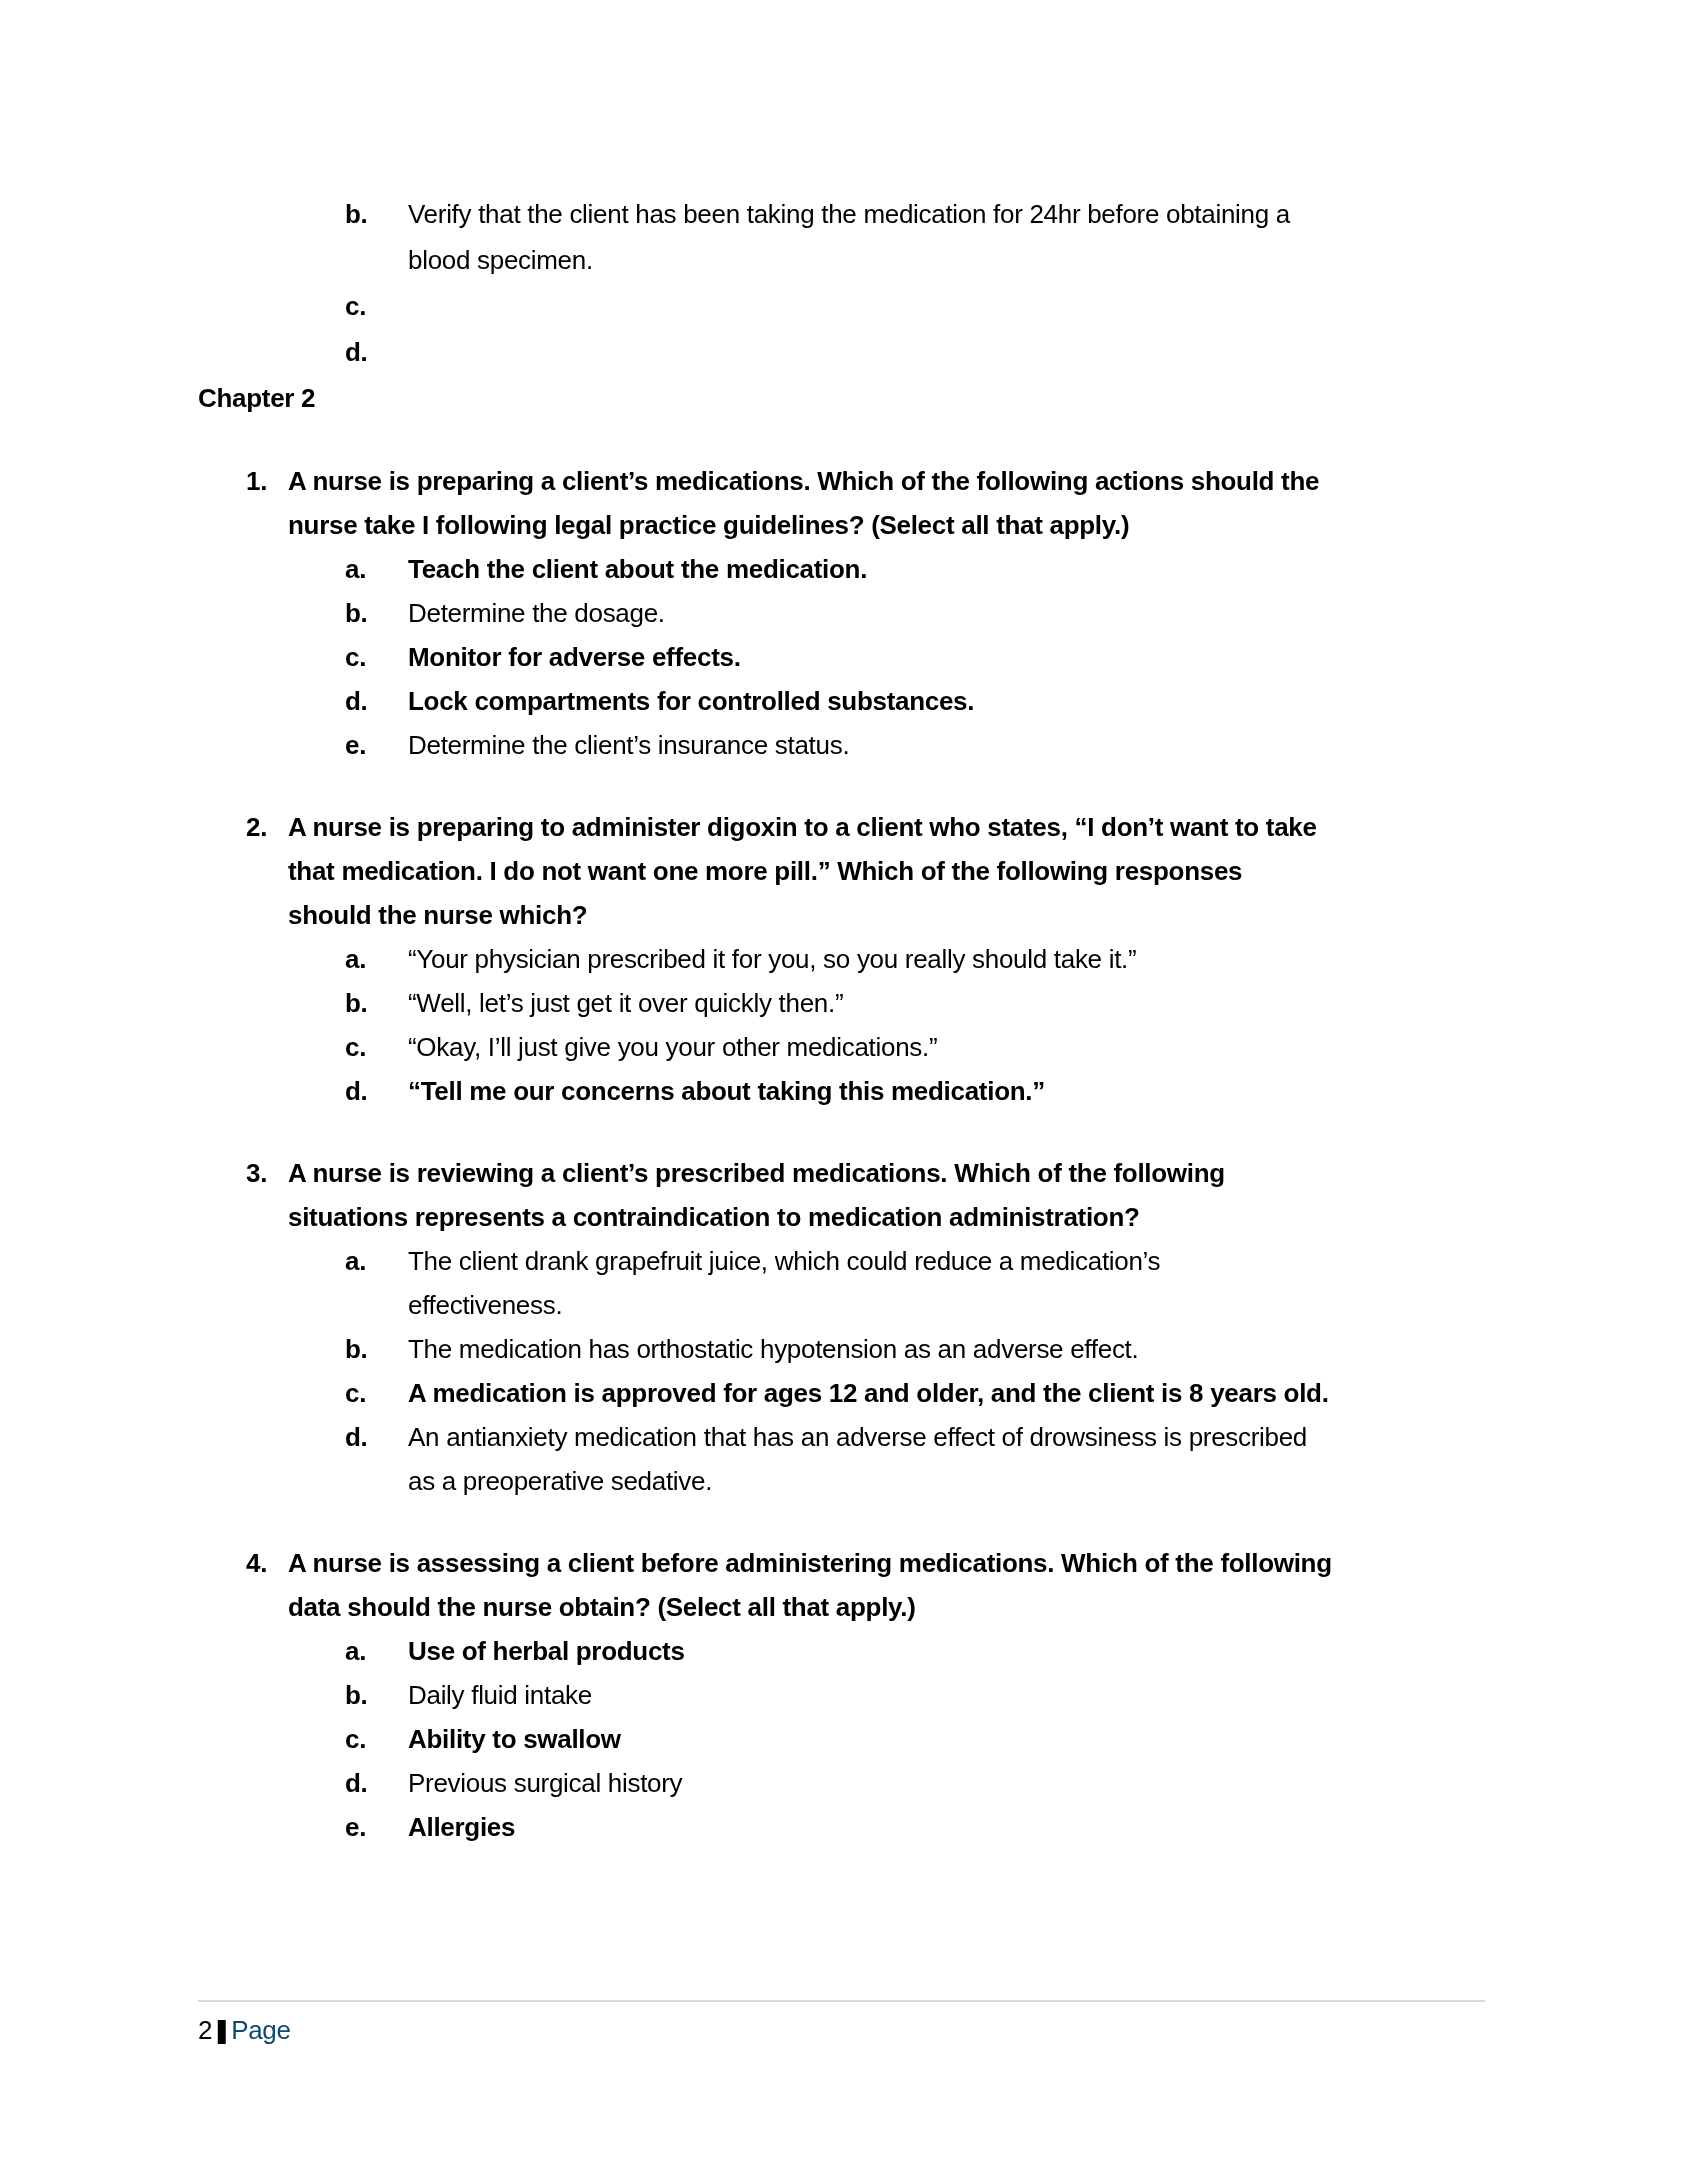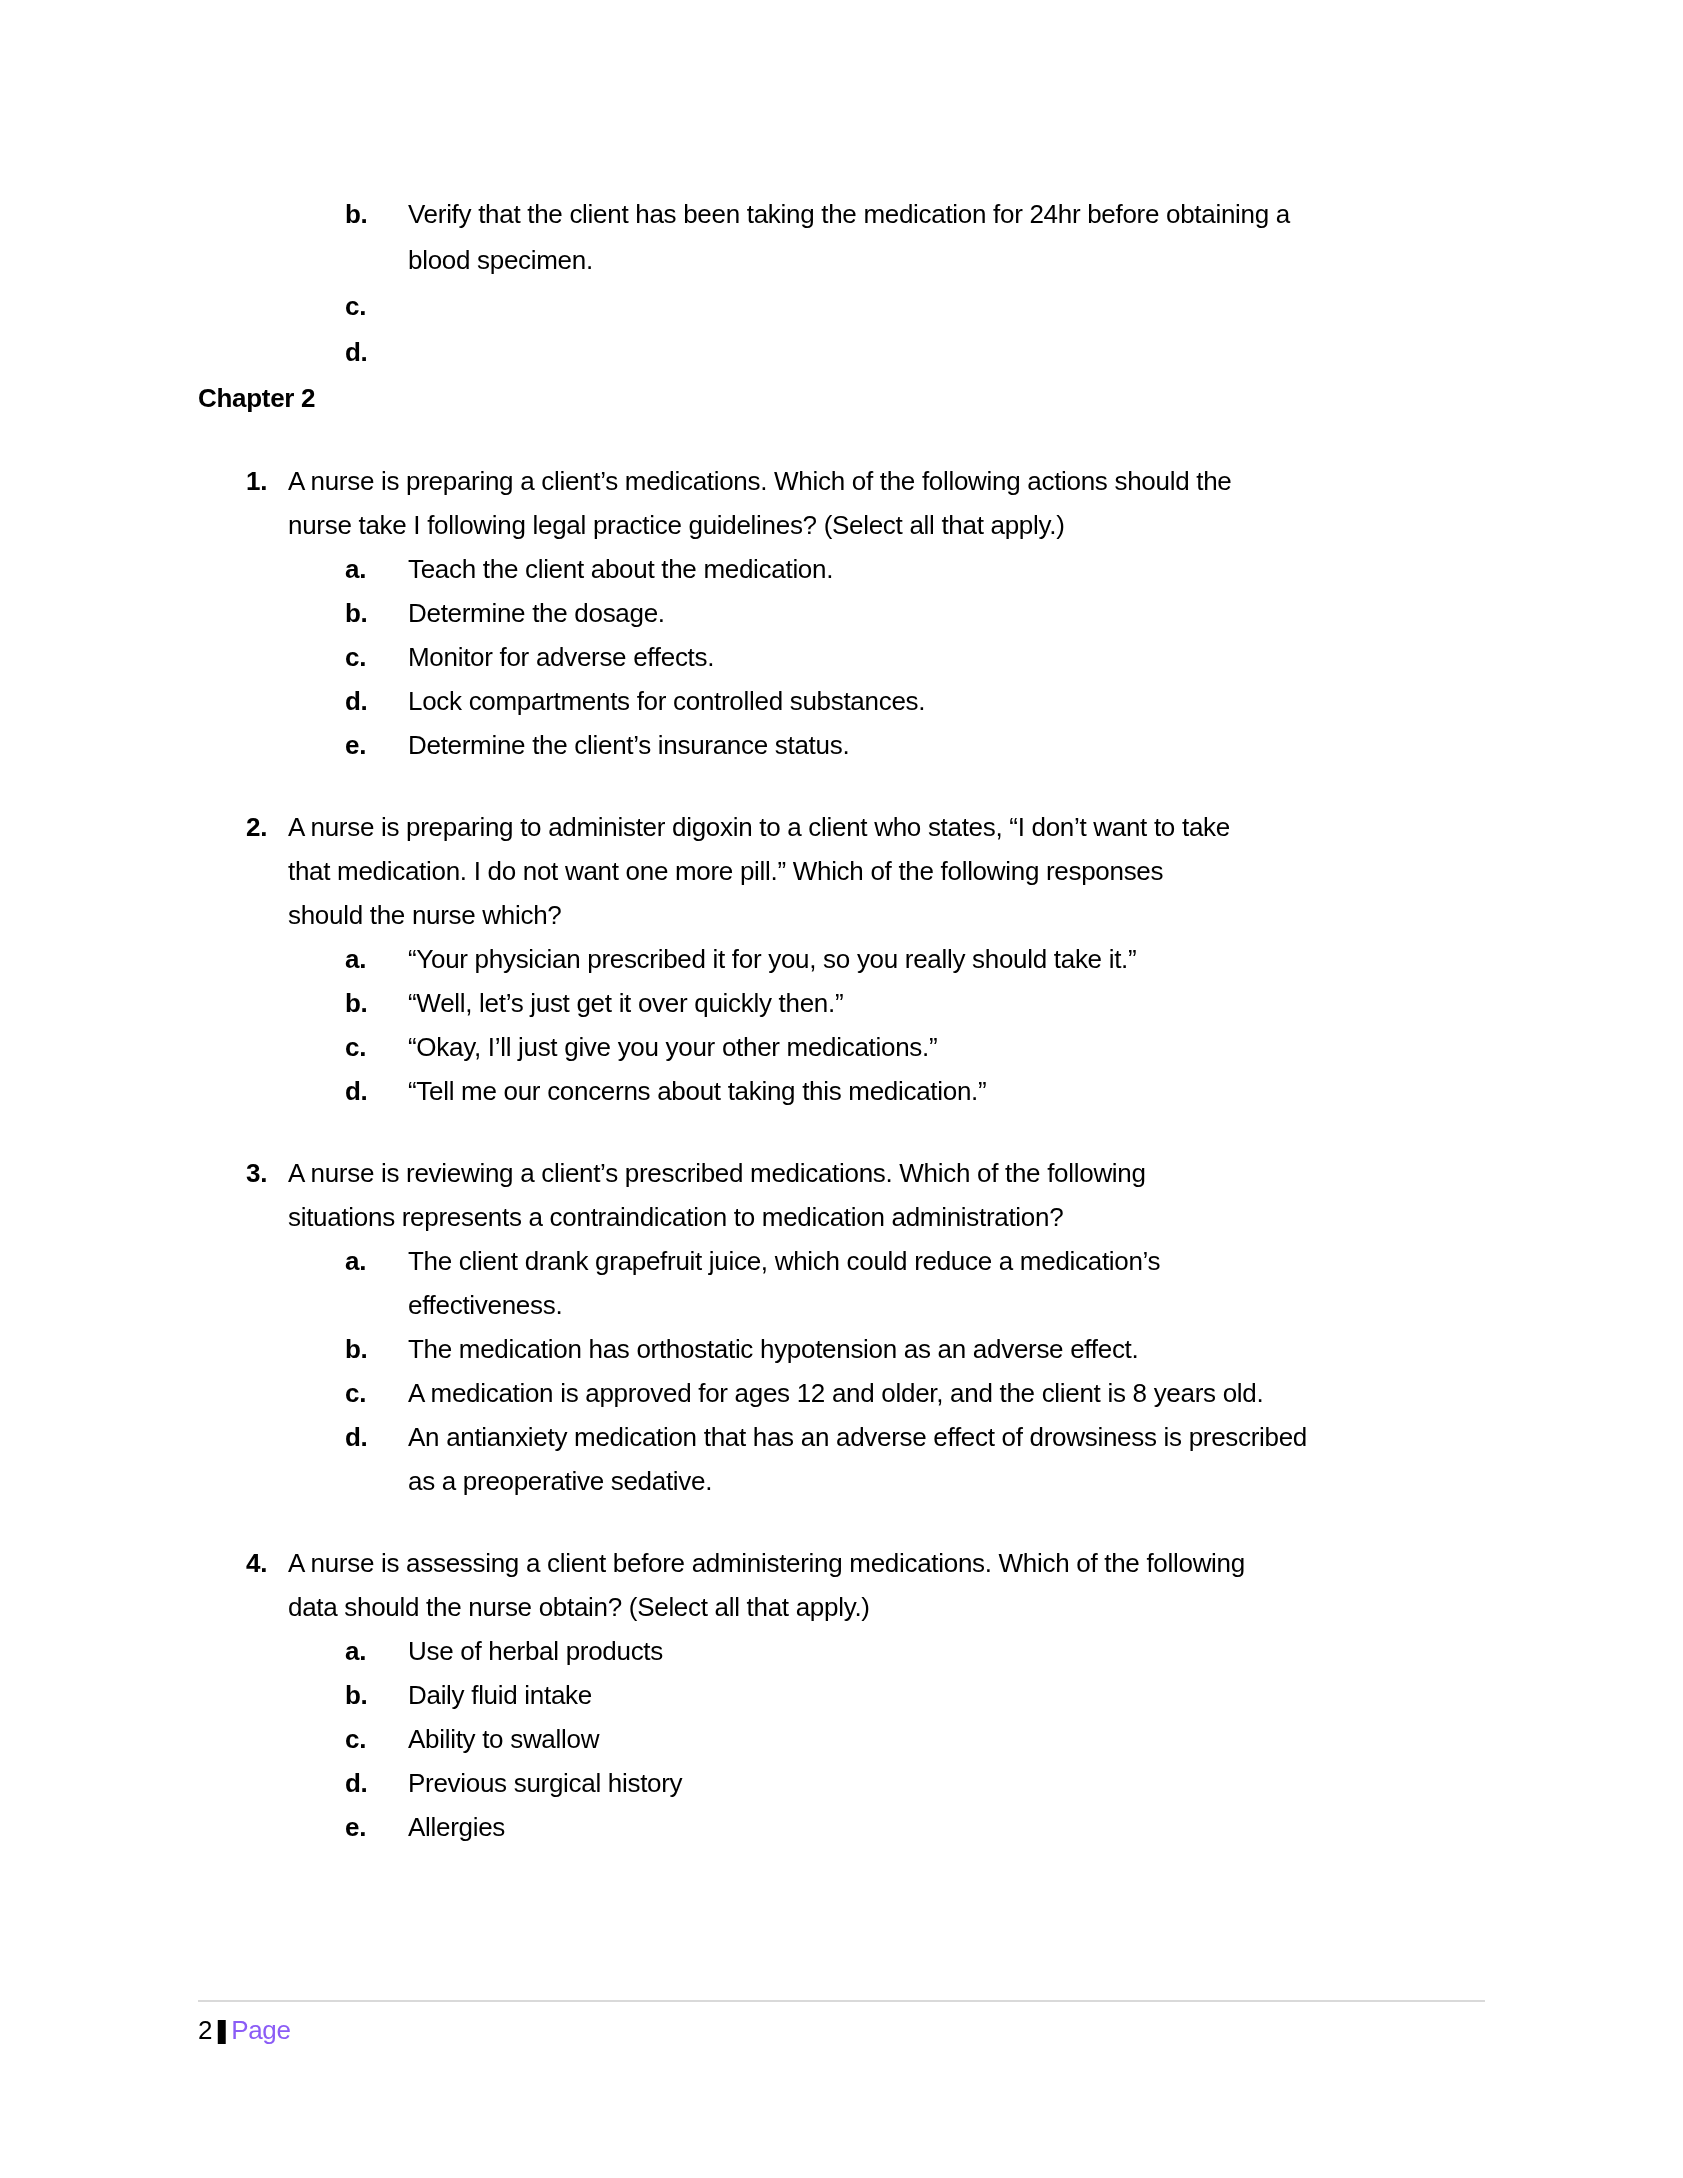--- a/index.html
+++ b/index.html
@@ -22,34 +22,34 @@
   }
   .line { line-height: 44px; white-space: nowrap; }
   .lead .line, .heading .line { line-height: 46px; }
   .row { display: flex; align-items: flex-start; }
   .opt-row { padding-left: 147px; }
   .opt-row .marker { width: 63px; flex: 0 0 63px; }
   .q-row { padding-left: 48px; }
   .q-row .marker { width: 42px; flex: 0 0 42px; }
   .marker { font-weight: 700; line-height: 44px; }
   .lead .marker { line-height: 46px; }
-  .bold { font-weight: 400; }
+  .bold { font-weight: 700; }
   .heading { font-weight: 700; }
   .q-block { margin-top: 38px; }
   .text { min-width: 0; }
   .footer { position: absolute; left: 198px; top: 2000px; width: 1287px; }
   .footer-rule { height: 2px; background: #d9d9d9; width: 100%; }
   .footer-text { margin-top: 10px; line-height: 36px; color: #000000; }
   .footer-text .pipe {
     font-weight: 700;
     display: inline-block;
     transform: scaleX(2.4);
     margin: 0 6px;
   }
-  .footer-text .page-label { color: #8b5cf6; }
+  .footer-text .page-label { color: #0c4a6e; }
 </style>
 </head>
 <body>
 
 <div class="page">
   <div class="content" id="doc-content">
       <div class="lead">
         <div class="row opt-row lead">
           <span class="marker">b.</span>
           <div class="text">

